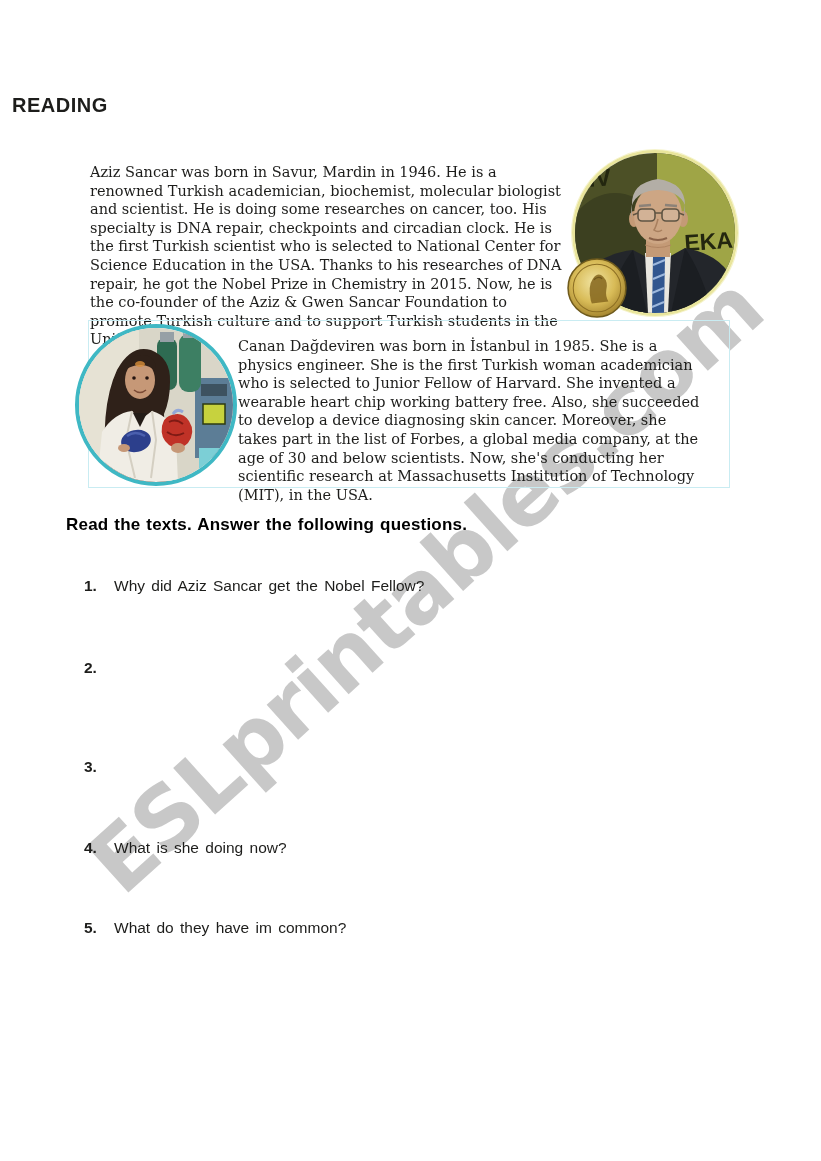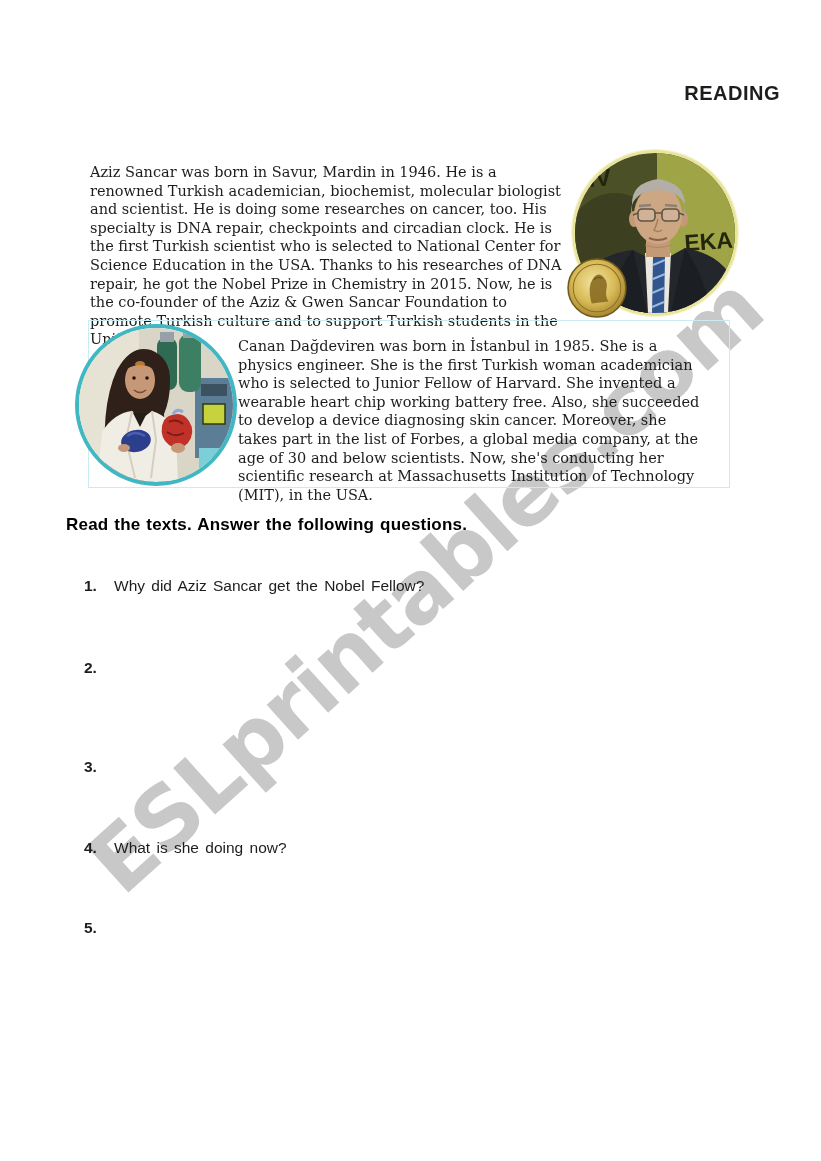--- a/index.html
+++ b/index.html
@@ -1,22 +1,22 @@
 <!DOCTYPE html>
 <html><head>
 <meta charset="utf-8">
 <style>
   html,body { margin:0; padding:0; background:#ffffff; }
   .page {
     position:relative; width:821px; height:1161px; background:#ffffff;
     overflow:hidden; font-family:"Liberation Sans", sans-serif; color:#1d1d1b;
   }
   .title {
-    position:absolute; left:0; top:82px; width:780px; margin:0;
-    text-align:right; font-size:20px; font-weight:bold; letter-spacing:.5px;
+    position:absolute; left:0; top:82px; width:780px; margin:12px;
+    text-align:left; font-size:20px; font-weight:bold; letter-spacing:.5px;
     z-index:2; font-family:"Liberation Sans", sans-serif;
   }
   .watermark {
     position:absolute; left:425px; top:585px;
     transform:translate(-50%,-50%) rotate(-42deg);
     font-size:86px; font-weight:bold; white-space:nowrap;
     color:rgba(124,124,124,0.42); letter-spacing:-2px; z-index:1;
     font-family:"DejaVu Sans", sans-serif; pointer-events:none;
   }
   .para {
@@ -185,15 +185,16 @@
   </div>
   <div class="question" style="top:757px">
     <span class="qnum">3.</span>
   </div>
   <div class="question" style="top:838px">
     <span class="qnum">4.</span>
     <span class="qtext">What is she doing now?</span>
   </div>
   <div class="question" style="top:918px">
     <span class="qnum">5.</span>
+    <span class="qtext">What do they have im common?</span>
   </div>
 
 </div>
 
 </body></html>

